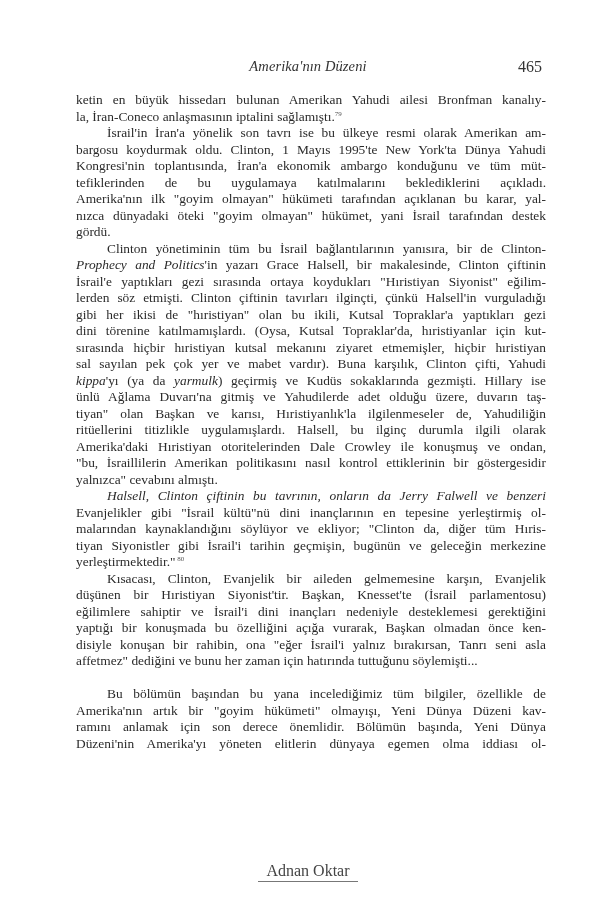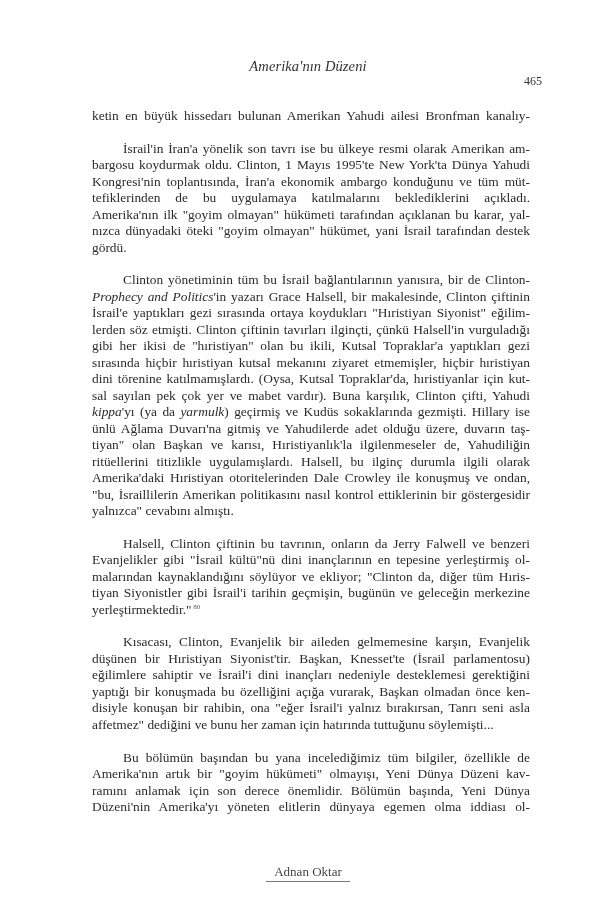--- a/index.html
+++ b/index.html
@@ -10,81 +10,82 @@
   }
   .running-head {
     position: absolute; top: 58px; left: 0; width: 616px; height: 22px;
   }
   .running-title {
     position: absolute; left: 0; width: 616px; top: 0;
     text-align: center; font-style: italic; font-size: 14.5px; color: #333;
     letter-spacing: 0.1px;
   }
   .page-number {
-    position: absolute; right: 74px; top: 16px; font-size: 12px; color: #333;
+    position: absolute; right: 74px; top: 0; font-size: 16px; color: #333;
   }
   .body-text {
     position: absolute; top: 92px; left: 76px; width: 470px;
     font-size: 13.4px; line-height: 16.5px; text-align: justify;
     hyphens: manual;
   }
-  .body-text p { margin: 16px; }
+  .body-text p { margin: 0; }
   .body-text p.gap { margin-top: 16.5px; }
   .line { display: block; text-align: justify; text-align-last: justify; white-space: nowrap; }
   .line.last { text-align-last: left; }
   sup.fn { font-size: 7px; vertical-align: 5px; line-height: 0; color: #555; }
   em { }
   .footer {
     position: absolute; top: 862px; left: 0; width: 616px; text-align: center;
   }
   .footer-inner {
-    display: inline-block; font-size: 13px; color: #444;
+    display: inline-block; font-size: 16px; color: #444;
     border-bottom: 1px solid #777; padding: 0 8px 1px 8px;
   }
 </style>
 </head>
 <body>
 
 <div class="running-head">
   <div class="running-title">Amerika'nın Düzeni</div>
   <div class="page-number">465</div>
 </div>
 
 <div class="body-text" id="body-text">
     <p>
       <span class="line">ketin en büyük hissedarı bulunan Amerikan Yahudi ailesi Bronfman kanalıy-</span>
+      <span class="line last">la, İran-Coneco anlaşmasının iptalini sağlamıştı.<sup class="fn">79</sup></span>
     </p>
     <p>
       <span class="line" style="padding-left: 31px;">İsrail'in İran'a yönelik son tavrı ise bu ülkeye resmi olarak Amerikan am-</span>
       <span class="line">bargosu koydurmak oldu. Clinton, 1 Mayıs 1995'te New York'ta Dünya Yahudi</span>
       <span class="line">Kongresi'nin toplantısında, İran'a ekonomik ambargo konduğunu ve tüm müt-</span>
       <span class="line">tefiklerinden de bu uygulamaya katılmalarını beklediklerini açıkladı.</span>
       <span class="line">Amerika'nın ilk "goyim olmayan" hükümeti tarafından açıklanan bu karar, yal-</span>
       <span class="line">nızca dünyadaki öteki "goyim olmayan" hükümet, yani İsrail tarafından destek</span>
       <span class="line last">gördü.</span>
     </p>
     <p>
       <span class="line" style="padding-left: 31px;">Clinton yönetiminin tüm bu İsrail bağlantılarının yanısıra, bir de Clinton-</span>
       <span class="line"><em>Prophecy and Politics</em>'in yazarı Grace Halsell, bir makalesinde, Clinton çiftinin</span>
       <span class="line">İsrail'e yaptıkları gezi sırasında ortaya koydukları "Hıristiyan Siyonist" eğilim-</span>
       <span class="line">lerden söz etmişti. Clinton çiftinin tavırları ilginçti, çünkü Halsell'in vurguladığı</span>
       <span class="line">gibi her ikisi de "hıristiyan" olan bu ikili, Kutsal Topraklar'a yaptıkları gezi</span>
+      <span class="line">dini törenine katılmamışlardı. (Oysa, Kutsal Topraklar'da, hıristiyanlar için kut-</span>
       <span class="line">sırasında hiçbir hıristiyan kutsal mekanını ziyaret etmemişler, hiçbir hıristiyan</span>
-      <span class="line">dini törenine katılmamışlardı. (Oysa, Kutsal Topraklar'da, hıristiyanlar için kut-</span>
       <span class="line">sal sayılan pek çok yer ve mabet vardır). Buna karşılık, Clinton çifti, Yahudi</span>
       <span class="line"><em>kippa</em>'yı (ya da <em>yarmulk</em>) geçirmiş ve Kudüs sokaklarında gezmişti. Hillary ise</span>
       <span class="line">ünlü Ağlama Duvarı'na gitmiş ve Yahudilerde adet olduğu üzere, duvarın taş-</span>
       <span class="line">tiyan" olan Başkan ve karısı, Hıristiyanlık'la ilgilenmeseler de, Yahudiliğin</span>
       <span class="line">ritüellerini titizlikle uygulamışlardı. Halsell, bu ilginç durumla ilgili olarak</span>
       <span class="line">Amerika'daki Hıristiyan otoritelerinden Dale Crowley ile konuşmuş ve ondan,</span>
       <span class="line">"bu, İsraillilerin Amerikan politikasını nasıl kontrol ettiklerinin bir göstergesidir</span>
       <span class="line last">yalnızca" cevabını almıştı.</span>
     </p>
     <p>
-      <span class="line" style="padding-left: 31px;">Halsell, Clinton çiftinin bu tavrının, onların da Jerry Falwell ve benzeri</span>
+      <span class="line" style="padding-left: 31px; font-style: italic;">Halsell, Clinton çiftinin bu tavrının, onların da Jerry Falwell ve benzeri</span>
       <span class="line">Evanjelikler gibi "İsrail kültü"nü dini inançlarının en tepesine yerleştirmiş ol-</span>
       <span class="line">malarından kaynaklandığını söylüyor ve ekliyor; "Clinton da, diğer tüm Hıris-</span>
       <span class="line">tiyan Siyonistler gibi İsrail'i tarihin geçmişin, bugünün ve geleceğin merkezine</span>
       <span class="line last">yerleştirmektedir."<sup class="fn"> 80</sup></span>
     </p>
     <p>
       <span class="line" style="padding-left: 31px;">Kısacası, Clinton, Evanjelik bir aileden gelmemesine karşın, Evanjelik</span>
       <span class="line">düşünen bir Hıristiyan Siyonist'tir. Başkan, Knesset'te (İsrail parlamentosu)</span>
       <span class="line">eğilimlere sahiptir ve İsrail'i dini inançları nedeniyle desteklemesi gerektiğini</span>
       <span class="line">yaptığı bir konuşmada bu özelliğini açığa vurarak, Başkan olmadan önce ken-</span>

